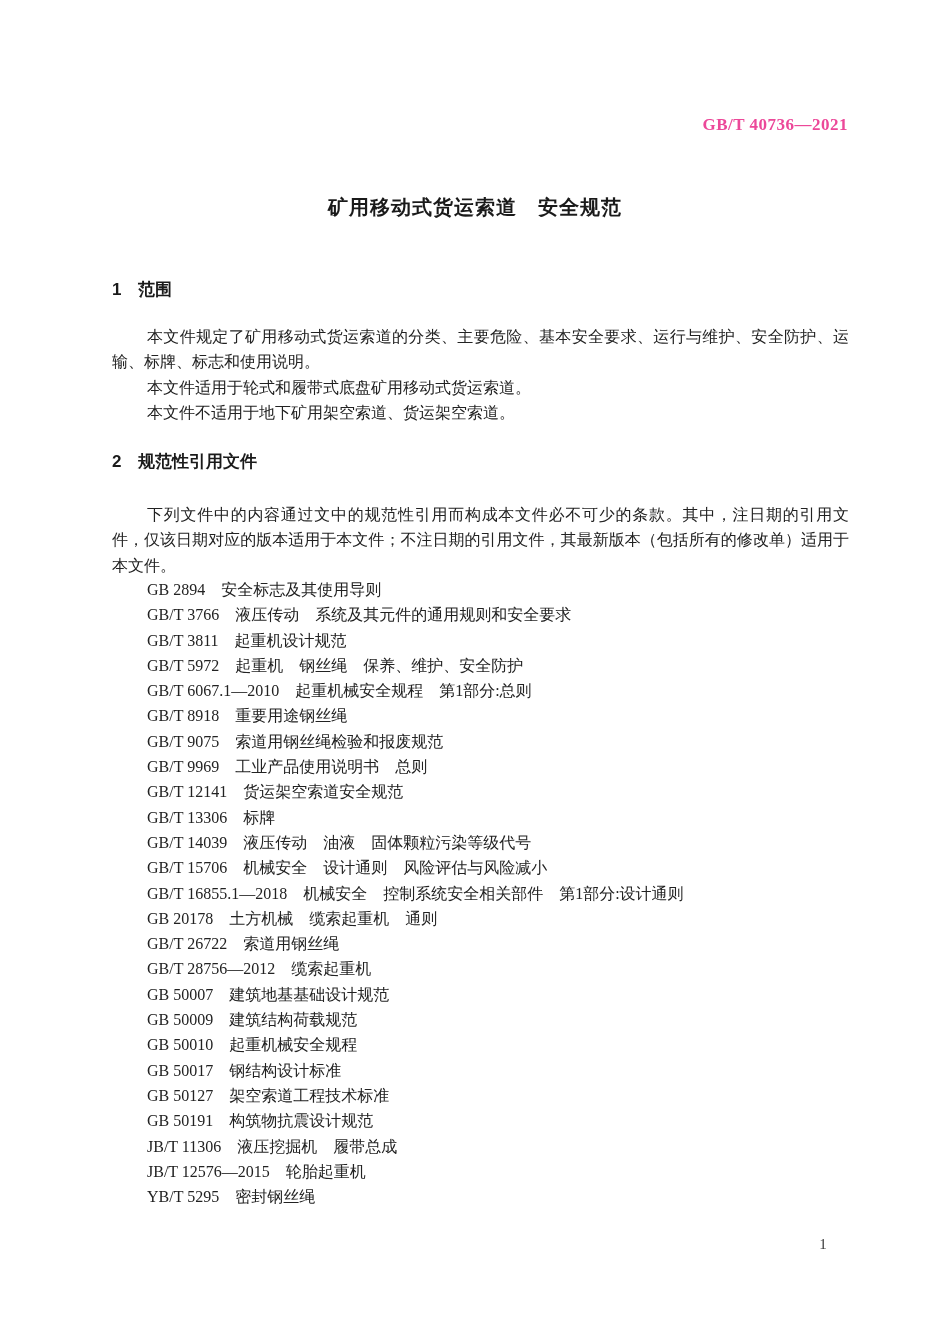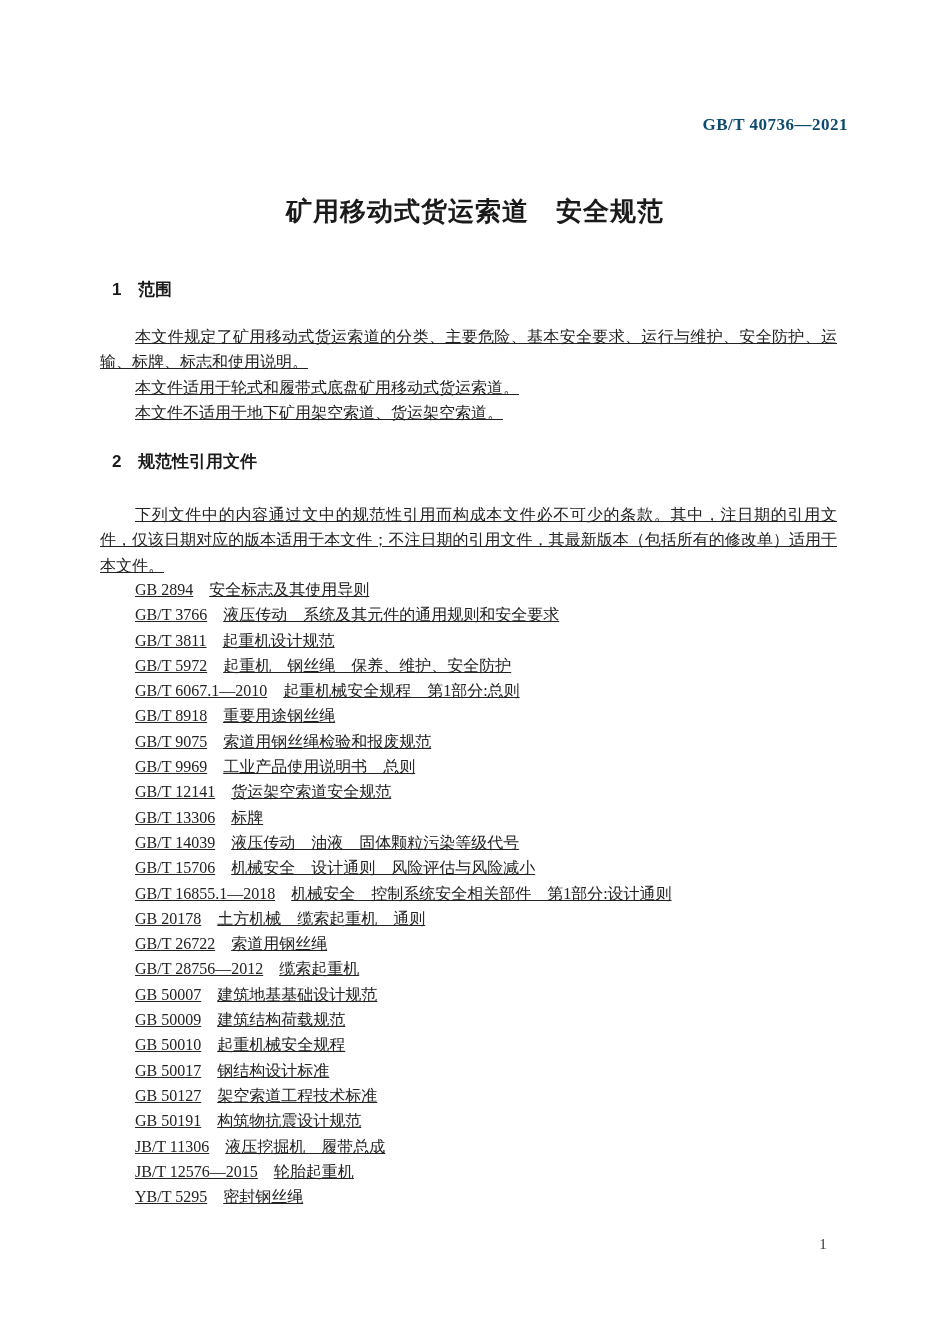--- a/index.html
+++ b/index.html
@@ -12,31 +12,31 @@
     font-family:"Liberation Serif","DejaVu Serif",serif;
     overflow:hidden;
   }
   .header-code {
     position:absolute;
     top:115px; right:102px;
     font-family:"Liberation Serif","DejaVu Serif",serif;
     font-weight:bold;
     font-size:17px;
     letter-spacing:0.5px;
-    color:#0c4a6e;
+    color:#ec4899;
     white-space:nowrap;
   }
   .doc-title {
     position:absolute;
     top:194px; left:0;
     width:100%;
     text-align:center;
     font-family:"Liberation Sans","DejaVu Sans",sans-serif;
     font-weight:bold;
-    font-size:26px;
+    font-size:20px;
     letter-spacing:1px;
     color:#1a1a1a;
     white-space:nowrap;
   }
   .sec-heading {
     position:absolute;
     left:112px;
     display:flex;
     align-items:baseline;
     font-family:"Liberation Sans","DejaVu Sans",sans-serif;
@@ -44,27 +44,26 @@
     font-size:17px;
     color:#1a1a1a;
     line-height:1.2;
     white-space:nowrap;
   }
   .sec-heading .sec-num { width:26px; flex:0 0 26px; }
   #sec1-heading { top:280px; }
   #sec2-heading { top:452px; }
   .body-block {
     position:absolute;
-    left:100px;
+    left:112px;
     width:737px;
     font-size:16px;
     line-height:25.3px;
     text-align:justify;
     color:#222222;
-    text-decoration:underline;
   }
   #sec1-body { top:324px; }
   #sec2-intro { top:502px; }
   .body-block p { text-indent:35px; }
   #ref-list { top:577px; }
   .ref-row {
     padding-left:35px;
     line-height:25.3px;
     white-space:nowrap;
   }

